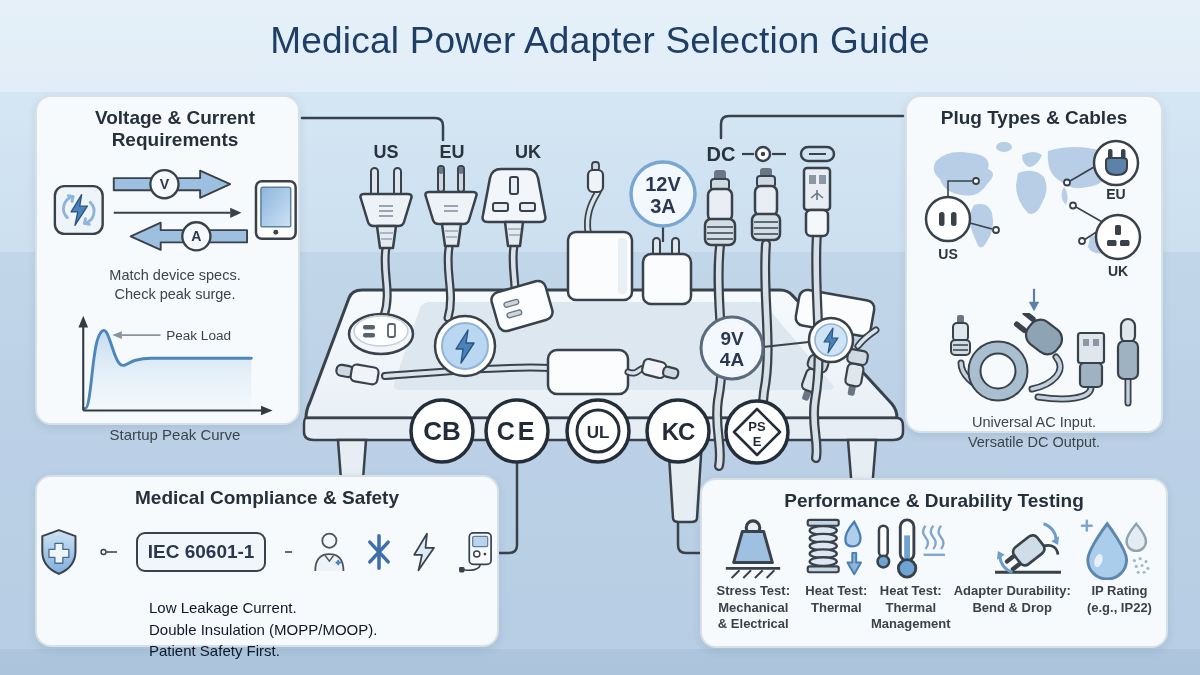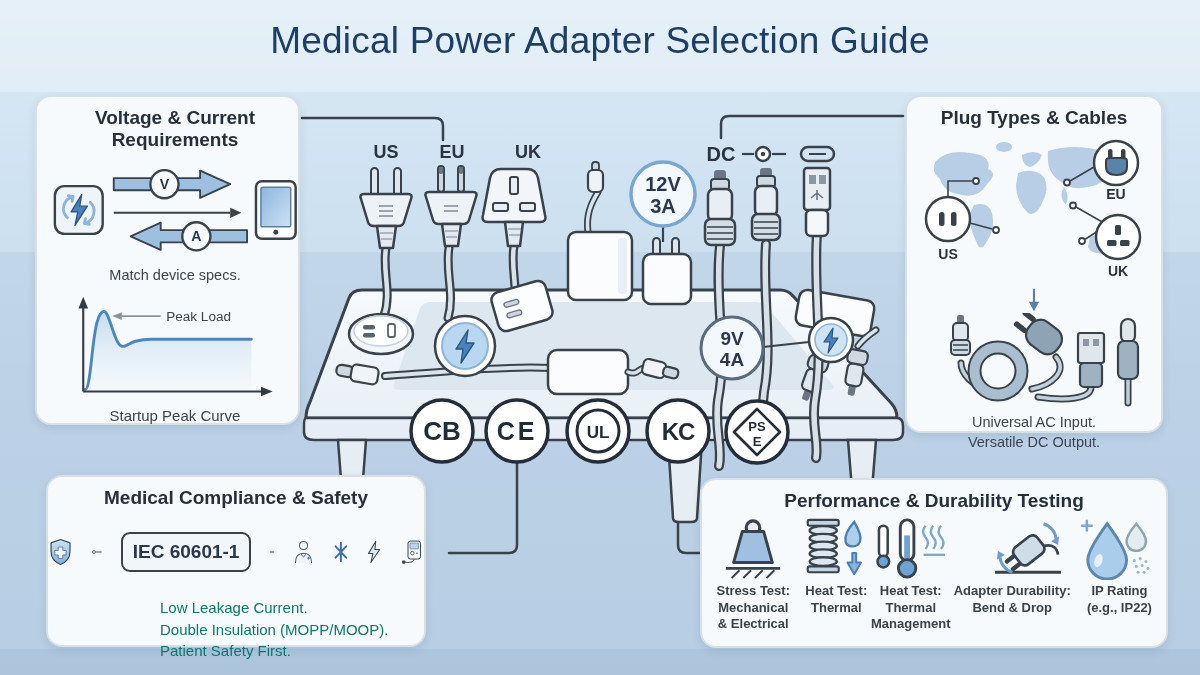--- a/index.html
+++ b/index.html
@@ -19,33 +19,33 @@
     position:absolute;background:#f6fafc;border:2px solid #d7dfe7;border-radius:16px;
     box-shadow:0 3px 8px rgba(40,70,110,.12);z-index:2;box-sizing:border-box;
   }
   .panel h2{
     margin:10px 8px 4px;text-align:center;font-size:19px;line-height:1.18;
     color:#262f3c;font-weight:bold;
   }
   .note{ text-align:center;font-size:14.5px;line-height:1.32;color:#3c434c; }
   #panel-voltage{left:35px;top:95px;width:265px;height:330px;padding-left:15px;}
   #panel-plugs{left:905px;top:95px;width:258px;height:338px;}
-  #panel-compliance{left:46px;top:475px;width:380px;height:172px;}
+  #panel-compliance{left:35px;top:475px;width:464px;height:172px;}
   #panel-testing{left:700px;top:478px;width:468px;height:170px;}
   .icon-row{display:flex;align-items:center;justify-content:center;gap:4px;margin-top:6px;}
   .chart-wrap{margin-top:6px;text-align:center;}
   .chart-caption{font-size:15px;color:#3c434c;margin-top:-2px;}
   .map-wrap,.cable-wrap{text-align:center;}
   .arrow-down-wrap{text-align:center;height:26px;}
   .comp-row{display:flex;align-items:center;justify-content:space-between;gap:19px;margin-top:4px;height:78px;}
   .iec-box{
     border:2.5px solid #39414b;border-radius:9px;background:#f1f6fa;
     font-size:19px;font-weight:bold;color:#2a3750;padding:7px 10px;white-space:nowrap;
   }
-  .comp-notes{margin:6px 0 0 112px;font-size:15px;line-height:1.42;color:#0f766e;}
+  .comp-notes{margin:6px 0 0 112px;font-size:15px;line-height:1.42;color:#0f172a;}
   .test-row{display:flex;justify-content:space-between;padding:0 14px;margin-top:4px;}
   .test-col{display:flex;flex-direction:column;align-items:flex-end;}
   .test-cap{font-size:13px;font-weight:bold;color:#3a4149;text-align:center;line-height:1.25;margin-top:3px;}
   #scene{position:absolute;left:0;top:0;z-index:1;}
   svg text{font-family:"Liberation Sans","DejaVu Sans",sans-serif;}
 </style>
 </head>
 <body>
 
 <div class="band-top"></div>
@@ -317,20 +317,21 @@
             <stop offset="1" stop-color="#cde2f4"></stop>
       </linearGradient>
         </defs>
       <rect x="2" y="2" width="40" height="58" rx="6" fill="#fdfdfe" stroke="#39414b" stroke-width="2.5"></rect>
       <rect x="7" y="8" width="30" height="40" rx="2" fill="url(#scrGrad)" stroke="#5b7f9e" stroke-width="1.5"></rect>
       <circle cx="22" cy="53.5" r="2.5" fill="#39414b"></circle>
     </svg>
   </div>
   <div class="note" style="margin-top:4px;text-align:center;">
     <div>Match device specs.</div>
+    <div>Check peak surge.</div>
   </div>
   <div class="chart-wrap">
     <svg width="235" height="114" viewBox="0 0 235 118">
       <defs>
           <linearGradient id="chartGrad" x1="0" y1="0" x2="0" y2="1">
         <stop offset="0" stop-color="#9cc2e4" stop-opacity="0.55"></stop>
         <stop offset="1" stop-color="#d9e8f4" stop-opacity="0.12"></stop>
       </linearGradient>
         </defs>
       <path d="M24,102 C30,102 31,46 37,30 C40,21 44,18 47,25 C52,36 55,52 60,56 C65,60 69,54 76,52 Q84,50 92,50 L196,50 L196,102 Z" fill="url(#chartGrad)"></path>

